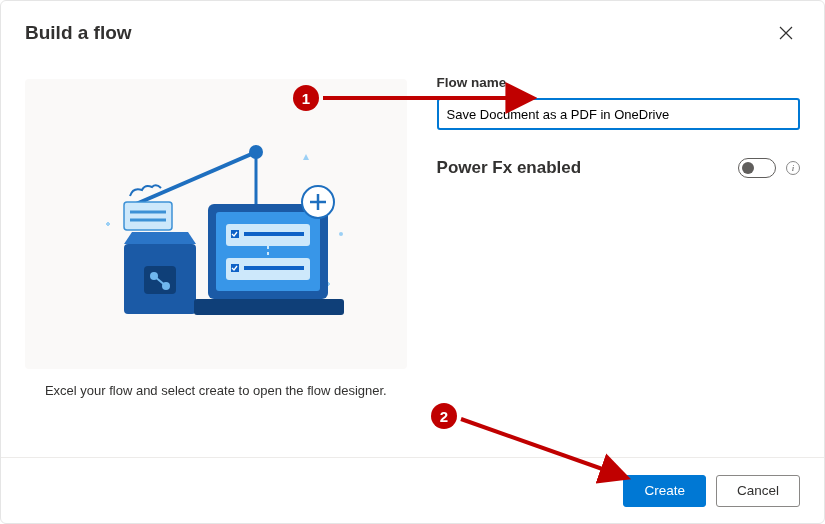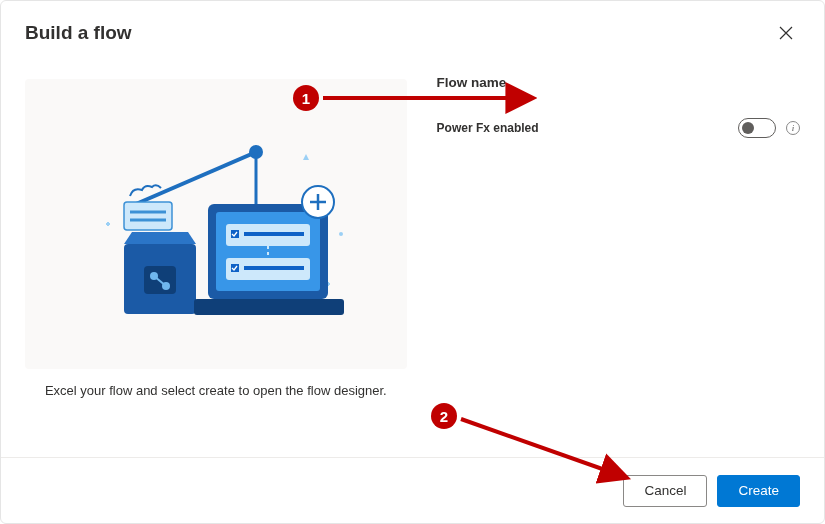--- a/index.html
+++ b/index.html
@@ -9,21 +9,21 @@
   .title { font-size: 19px; font-weight: 600; }
   .close-btn { width: 28px; height: 28px; display: flex; align-items: center; justify-content: center; background: none; border: none; cursor: pointer; color: #323130; font-size: 16px; }
   .body { flex: 1; display: flex; padding: 10px 24px 0 24px; gap: 30px; }
   .left { flex: 1.05; display: flex; flex-direction: column; align-items: center; padding-top: 10px; }
   .illus-wrap { width: 100%; height: 290px; background: #faf9f8; border-radius: 4px; display: flex; align-items: center; justify-content: center; position: relative; }
   .caption { font-size: 13px; color: #323130; margin-top: 14px; text-align: center; }
   .right { flex: 1; padding-top: 6px; }
   .field-label { font-size: 13.5px; font-weight: 600; margin-bottom: 8px; display: block; }
   .text-input { width: 100%; height: 32px; padding: 4px 8px; font-size: 13px; border: 2px solid #0078d4; border-radius: 3px; outline: none; font-family: inherit; }
   .toggle-row { display: flex; align-items: center; margin-top: 28px; margin-bottom: 6px; }
-  .toggle-label { font-size: 12px; font-weight: 600; flex: 1; }
+  .toggle-label { font-size: 17px; font-weight: 600; flex: 1; }
   .toggle { width: 38px; height: 20px; border-radius: 20px; border: 1px solid #605e5c; position: relative; background: #fff; cursor: pointer; }
   .toggle::after { content: ""; position: absolute; width: 12px; height: 12px; border-radius: 50%; background: #605e5c; top: 3px; left: 3px; }
   .info-icon { width: 14px; height: 14px; border: 1px solid #888; border-radius: 50%; display: inline-flex; align-items: center; justify-content: center; font-size: 9px; margin-left: 10px; color: #555; cursor: pointer; font-style: italic; font-family: serif; }
   .desc { font-size: 12.5px; color: #605e5c; line-height: 1.4; margin-top: 6px; }
   .footer { height: 66px; border-top: 1px solid #edebe9; display: flex; align-items: center; justify-content: flex-end; padding: 0 24px; gap: 10px; }
   .btn { height: 32px; padding: 0 20px; font-size: 13.5px; border-radius: 3px; cursor: pointer; font-family: inherit; }
   .btn-primary { background: #0078d4; color: #fff; border: 1px solid #0078d4; }
   .btn-secondary { background: #fff; color: #323130; border: 1px solid #8a8886; }
   
   .marker { position: absolute; width: 26px; height: 26px; border-radius: 50%; background: #c00000; color: #fff; font-weight: 700; font-size: 15px; display: flex; align-items: center; justify-content: center; z-index: 20; pointer-events: none; }
@@ -85,32 +85,33 @@
           <circle cx="272" cy="98" r="16" fill="#fff" stroke="#1e6fbf" stroke-width="2"></circle>
           <line x1="272" y1="90" x2="272" y2="106" stroke="#1e6fbf" stroke-width="2.5"></line>
           <line x1="264" y1="98" x2="280" y2="98" stroke="#1e6fbf" stroke-width="2.5"></line>
         </svg>
       </div>
       <div class="caption">Excel your flow and select create to open the flow designer.</div>
     </div>
 
     <div class="right">
       <label class="field-label">Flow name</label>
+      <input class="text-input" type="text" value="Save Document as a PDF in OneDrive" style="">
 
       <div class="toggle-row">
         <span class="toggle-label">Power Fx enabled</span>
         <div class="toggle"></div>
         <span class="info-icon">i</span>
       </div>
     </div>
   </div>
 
   <div class="footer">
+    <button class="btn btn-primary">Create</button>
     <button class="btn btn-secondary">Cancel</button>
-    <button class="btn btn-primary">Create</button>
   </div>
 
   <svg class="annot">
     <defs>
       <marker id="ah" viewBox="0 0 10 10" refX="8" refY="5" markerWidth="8" markerHeight="8" orient="auto-start-reverse">
         <path d="M0 0 L10 5 L0 10 z" fill="#c00000"></path>
       </marker>
     </defs>
     <line x1="322" y1="97" x2="530" y2="97" stroke="#c00000" stroke-width="4" marker-end="url(#ah)"></line>
     <line x1="460" y1="418" x2="624" y2="476" stroke="#c00000" stroke-width="4" marker-end="url(#ah)"></line>

